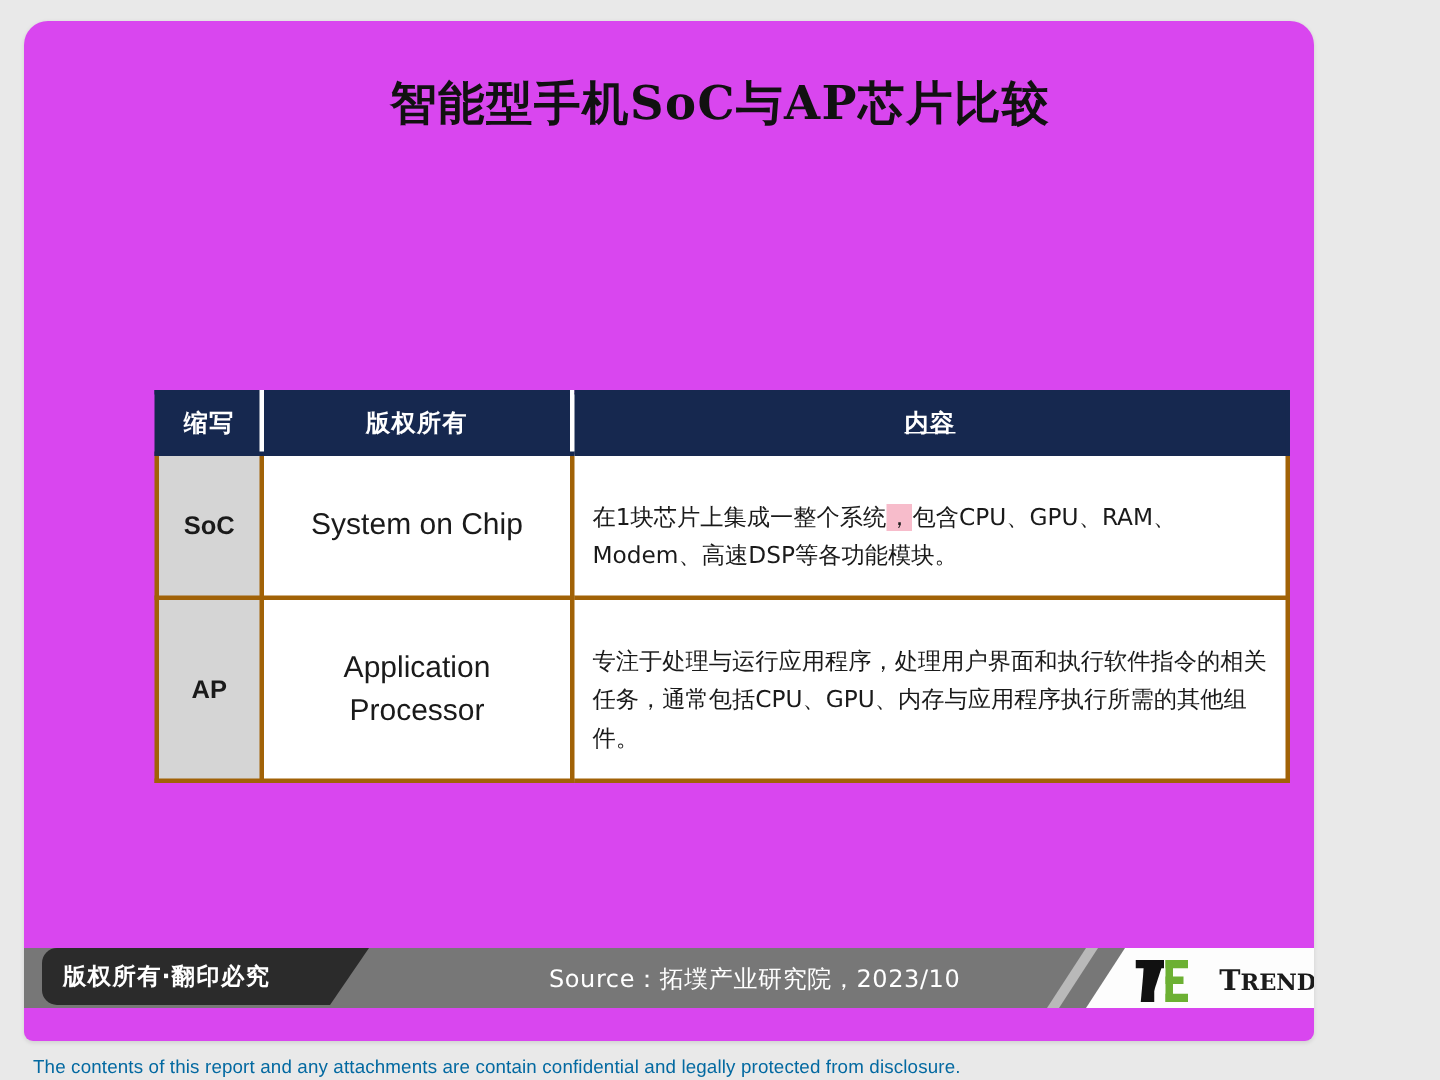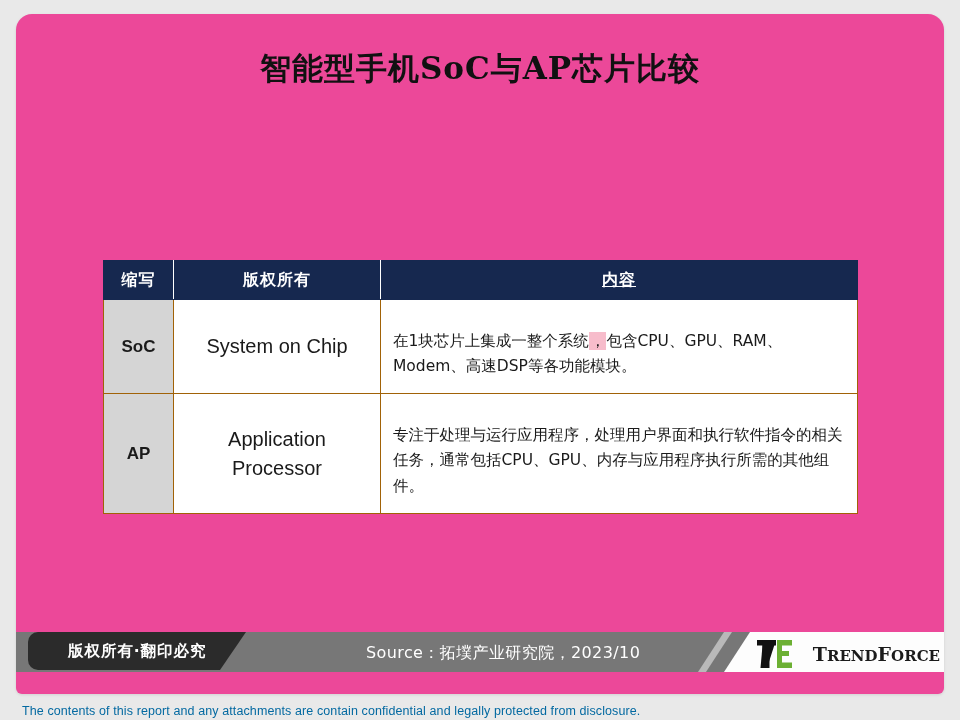--- a/index.html
+++ b/index.html
@@ -18,23 +18,23 @@
     position: relative;
     width: 960px;
     height: 720px;
   }
 
   
   .card {
     position: absolute;
     left: 16px;
     top: 14px;
-    width: 928px;
+    width: 860px;
     height: 680px;
-    background: #ec4899;
+    background: #d946ef;
     border-radius: 16px 16px 6px 6px;
     box-shadow: 0 1px 3px rgba(0,0,0,0.10);
     overflow: hidden;
   }
 
   
   .watermark {
     position: absolute;
     left: 140px;
     top: 250px;
@@ -87,21 +87,21 @@
     top: 246px;
     z-index: 2;
   }
   table.main {
     border-collapse: collapse;
     table-layout: fixed;
     width: 754px;
     background: transparent;
   }
   table.main th, table.main td {
-    border: 1px solid #a16207;
+    border: 3px solid #a16207;
     vertical-align: middle;
   }
   table.main thead th {
     background: #16284f;
     color: #ffffff;
     font-family: "DejaVu Sans", "Liberation Sans", sans-serif;
     font-size: 16px;
     font-weight: 700;
     height: 36px;
     letter-spacing: 1px;
@@ -193,21 +193,21 @@
     bottom: 24px;
     width: 250px;
     height: 38px;
     background: #2b2b2b;
     border-radius: 10px 0 0 10px;
     clip-path: polygon(0 0, 218px 0, 192px 100%, 0 100%);
     display: flex;
     align-items: center;
   }
   .copyright-text {
-    padding-left: 40px;
+    padding-left: 14px;
     color: #ffffff;
     font-family: "DejaVu Sans", sans-serif;
     font-size: 15.5px;
     font-weight: 700;
     letter-spacing: 1px;
     white-space: nowrap;
   }
   .source-text {
     position: absolute;
     left: 350px;

